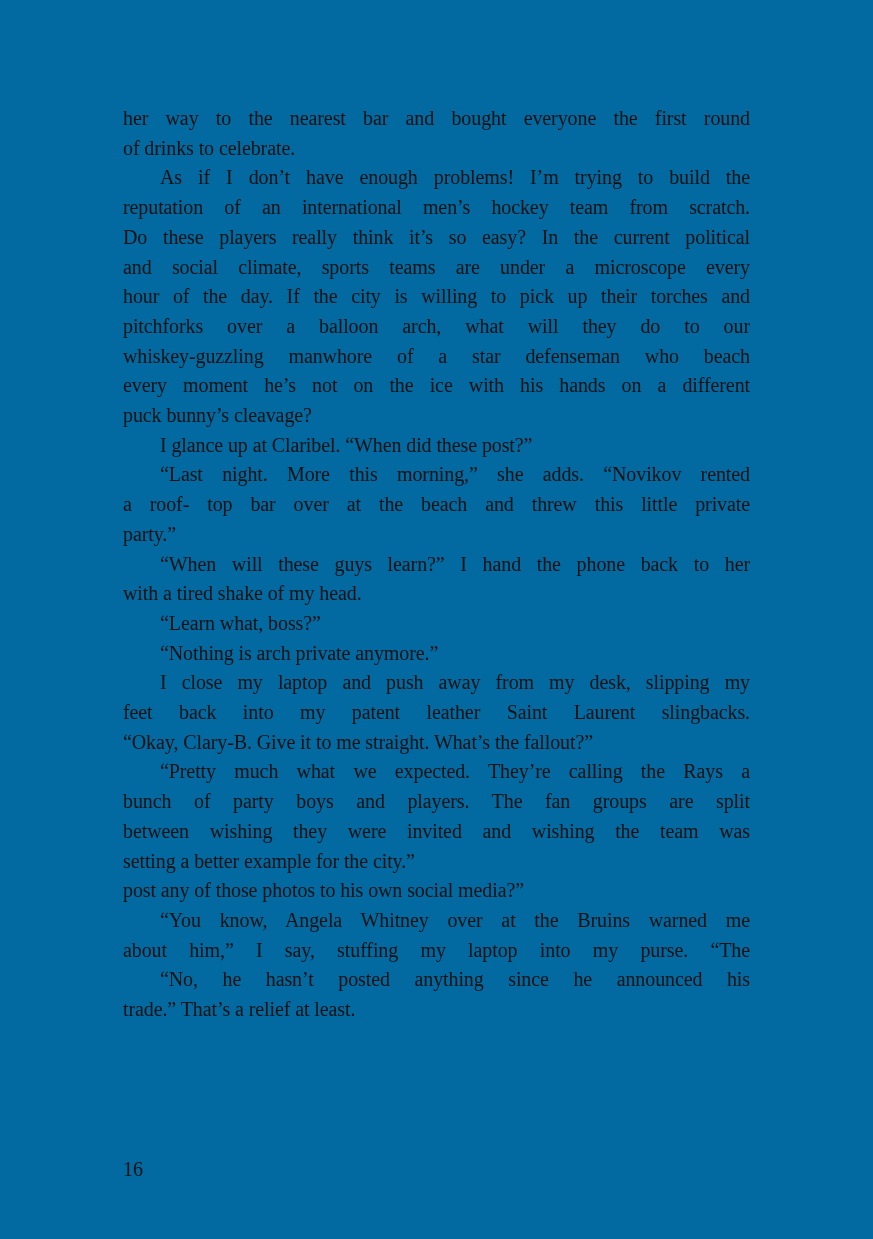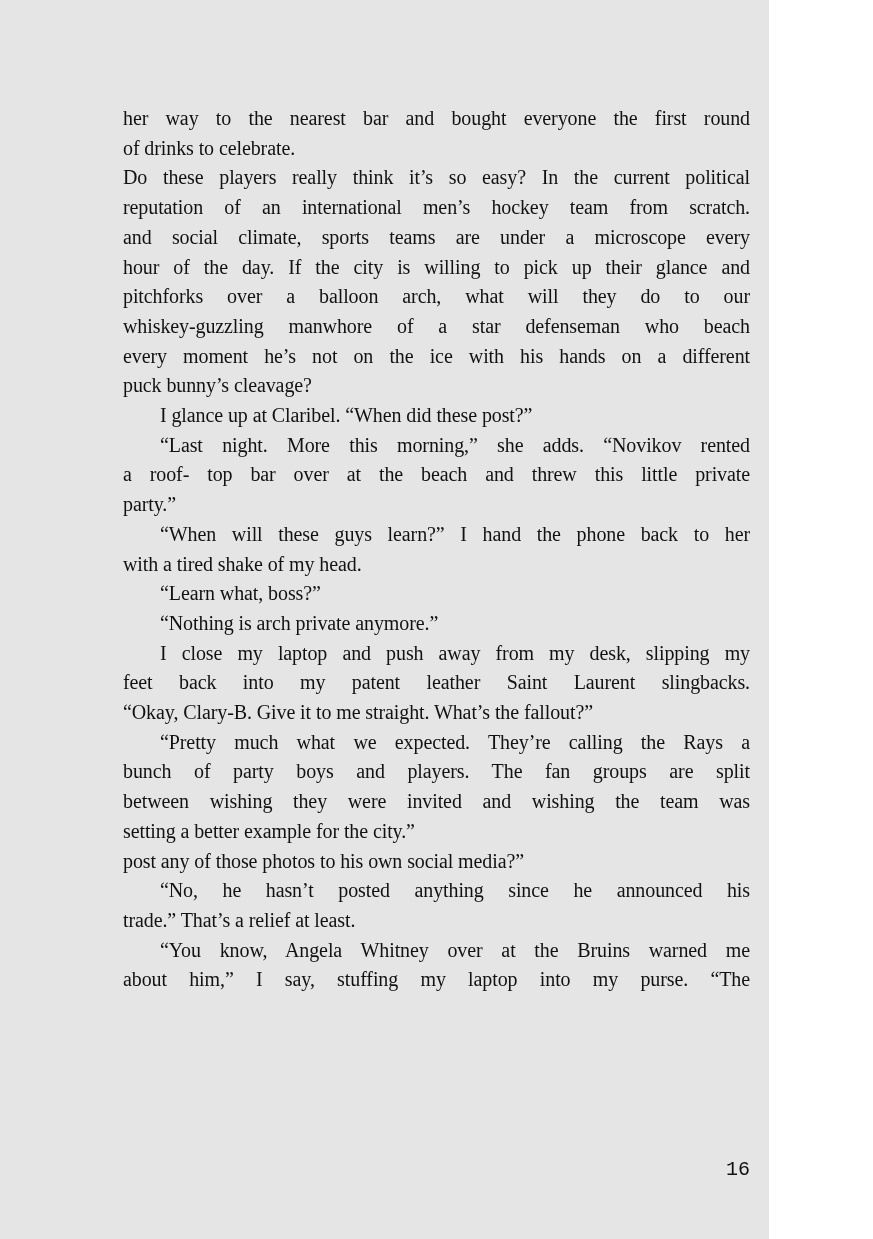--- a/index.html
+++ b/index.html
@@ -2,25 +2,24 @@
 <html><head>
 <meta charset="utf-8">
 <style>
   html, body {
     margin: 0;
     padding: 0;
     background: #ffffff;
   }
   .page {
     position: relative;
-    width: 745px;
+    width: 873px;
     height: 1239px;
-    background: #e5e5e5;
+    background: #0369a1;
     overflow: hidden;
-    padding-left: 24px;
   }
   .text-block {
     position: absolute;
     left: 123px;
     top: 104px;
     width: 627px;
     font-family: "Liberation Serif", "DejaVu Serif", serif;
     font-size: 20px;
     line-height: 29.7px;
     color: #121212;
@@ -40,40 +39,41 @@
     text-align-last: left;
   }
   .line.indent {
     padding-left: 37px;
   }
   .page-number {
     position: absolute;
     left: 123px;
     top: 1158px;
     width: 627px;
-    text-align: right;
-    font-family: Liberation Mono, monospace;
+    text-align: left;
+    font-family: Liberation Serif, serif;
     font-size: 20px;
     color: #111111;
   }
 </style>
 </head>
 <body>
 
 <div class="page">
   <div class="text-block">
       <div class="paragraph">
         <div class="line">her way to the nearest bar and bought everyone the first round</div>
         <div class="line last">of drinks to celebrate.</div>
       </div>
       <div class="paragraph">
+        <div class="line indent">As if I don’t have enough problems! I’m trying to build the</div>
+        <div class="line">reputation of an international men’s hockey team from scratch.</div>
         <div class="line">Do these players really think it’s so easy? In the current political</div>
-        <div class="line">reputation of an international men’s hockey team from scratch.</div>
         <div class="line">and social climate, sports teams are under a microscope every</div>
-        <div class="line">hour of the day. If the city is willing to pick up their glance and</div>
+        <div class="line">hour of the day. If the city is willing to pick up their torches and</div>
         <div class="line">pitchforks over a balloon arch, what will they do to our</div>
         <div class="line">whiskey-guzzling manwhore of a star defenseman who beach</div>
         <div class="line">every moment he’s not on the ice with his hands on a different</div>
         <div class="line last">puck bunny’s cleavage?</div>
       </div>
       <div class="paragraph">
         <div class="line last indent">I glance up at Claribel. “When did these post?”</div>
       </div>
       <div class="paragraph">
         <div class="line indent">“Last night. More this morning,” she adds. “Novikov rented</div>
@@ -98,22 +98,22 @@
       <div class="paragraph">
         <div class="line indent">“Pretty much what we expected. They’re calling the Rays a</div>
         <div class="line">bunch of party boys and players. The fan groups are split</div>
         <div class="line">between wishing they were invited and wishing the team was</div>
         <div class="line last">setting a better example for the city.”</div>
       </div>
       <div class="paragraph">
         <div class="line last">post any of those photos to his own social media?”</div>
       </div>
       <div class="paragraph">
+        <div class="line indent">“You know, Angela Whitney over at the Bruins warned me</div>
+        <div class="line">about him,” I say, stuffing my laptop into my purse. “The</div>
+      </div>
+      <div class="paragraph">
         <div class="line indent">“No, he hasn’t posted anything since he announced his</div>
         <div class="line last">trade.” That’s a relief at least.</div>
-      </div>
-      <div class="paragraph">
-        <div class="line indent">“You know, Angela Whitney over at the Bruins warned me</div>
-        <div class="line">about him,” I say, stuffing my laptop into my purse. “The</div>
       </div>
     </div>
   <div class="page-number">16</div>
 </div>
 
 </body></html>

